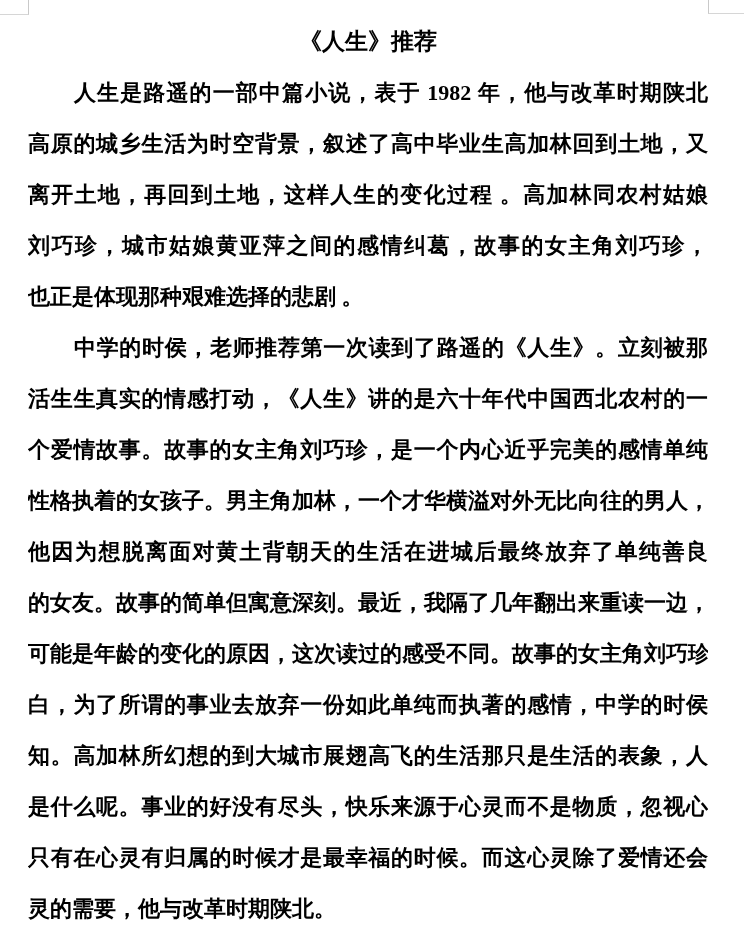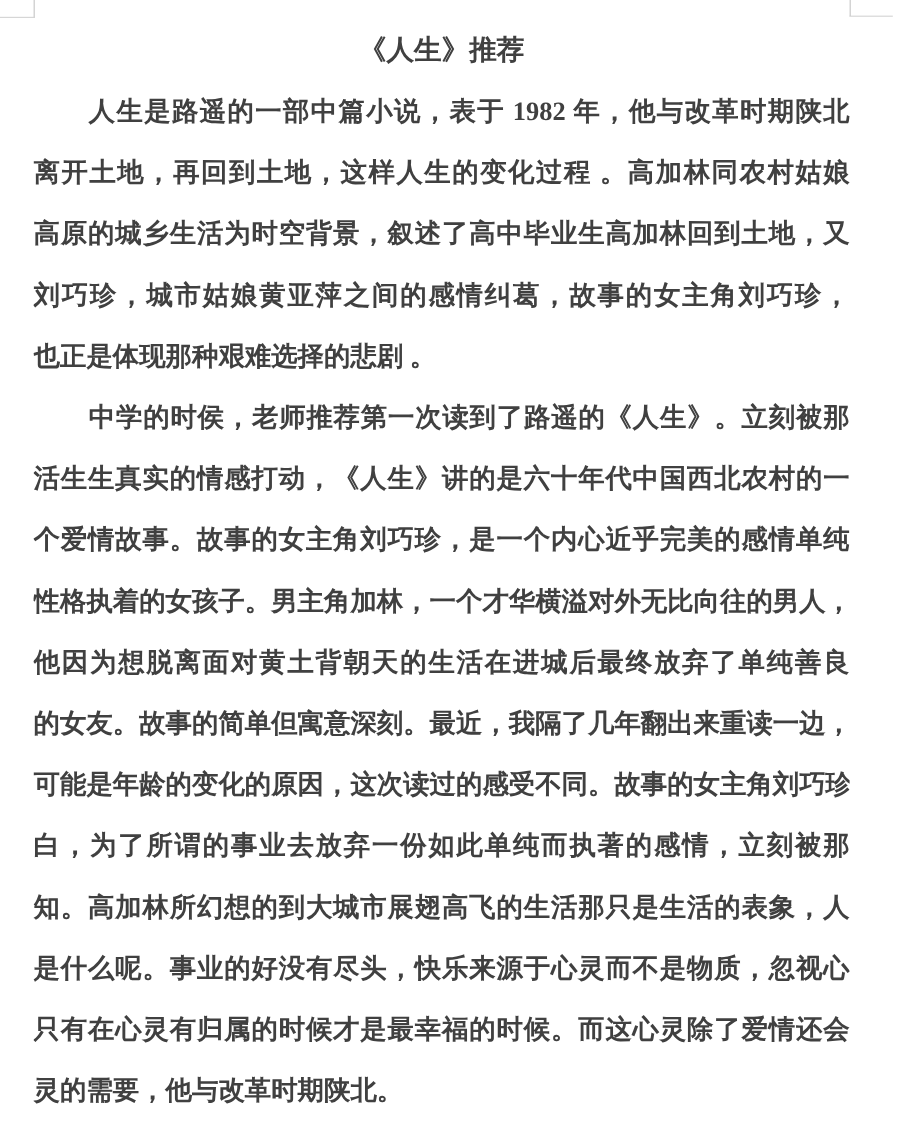--- a/index.html
+++ b/index.html
@@ -31,21 +31,21 @@
     width: 35px;
     height: 13px;
     border-left: 1px solid #c9c9c9;
     border-bottom: 1px solid #d6d6d6;
   }
   .content {
     position: absolute;
     left: 28px;
     top: 16px;
     width: 680px;
-    color: #404040;
+    color: #000000;
     font-weight: 600;
   }
   .doc-title {
     font-size: 23px;
     line-height: 51px;
     height: 51px;
     text-align: center;
     font-weight: 600;
     margin: 0;
   }
@@ -75,33 +75,33 @@
 <body>
 
 <div class="crop-mark crop-tl"></div>
 <div class="crop-mark crop-tr"></div>
 
 <div class="content">
   <h1 class="doc-title">《人生》推荐</h1>
   <div>
       <div class="paragraph">
         <div class="line first">人生是路遥的一部中篇小说，表于 1982 年，他与改革时期陕北</div>
+        <div class="line">高原的城乡生活为时空背景，叙述了高中毕业生高加林回到土地，又</div>
         <div class="line">离开土地，再回到土地，这样人生的变化过程 。高加林同农村姑娘</div>
-        <div class="line">高原的城乡生活为时空背景，叙述了高中毕业生高加林回到土地，又</div>
         <div class="line">刘巧珍，城市姑娘黄亚萍之间的感情纠葛，故事的女主角刘巧珍，</div>
         <div class="line last">也正是体现那种艰难选择的悲剧 。</div>
       </div>
       <div class="paragraph">
         <div class="line first">中学的时侯，老师推荐第一次读到了路遥的《人生》。立刻被那</div>
         <div class="line">活生生真实的情感打动，《人生》讲的是六十年代中国西北农村的一</div>
         <div class="line">个爱情故事。故事的女主角刘巧珍，是一个内心近乎完美的感情单纯</div>
         <div class="line">性格执着的女孩子。男主角加林，一个才华横溢对外无比向往的男人，</div>
         <div class="line">他因为想脱离面对黄土背朝天的生活在进城后最终放弃了单纯善良</div>
         <div class="line">的女友。故事的简单但寓意深刻。最近，我隔了几年翻出来重读一边，</div>
         <div class="line">可能是年龄的变化的原因，这次读过的感受不同。故事的女主角刘巧珍</div>
-        <div class="line">白，为了所谓的事业去放弃一份如此单纯而执著的感情，立刻被那</div>
+        <div class="line">白，为了所谓的事业去放弃一份如此单纯而执著的感情，中学的时侯</div>
         <div class="line">知。高加林所幻想的到大城市展翅高飞的生活那只是生活的表象，人</div>
         <div class="line">是什么呢。事业的好没有尽头，快乐来源于心灵而不是物质，忽视心</div>
         <div class="line">只有在心灵有归属的时候才是最幸福的时候。而这心灵除了爱情还会</div>
         <div class="line last">灵的需要，他与改革时期陕北。</div>
       </div>
     </div>
 </div>
 
 </body></html>

